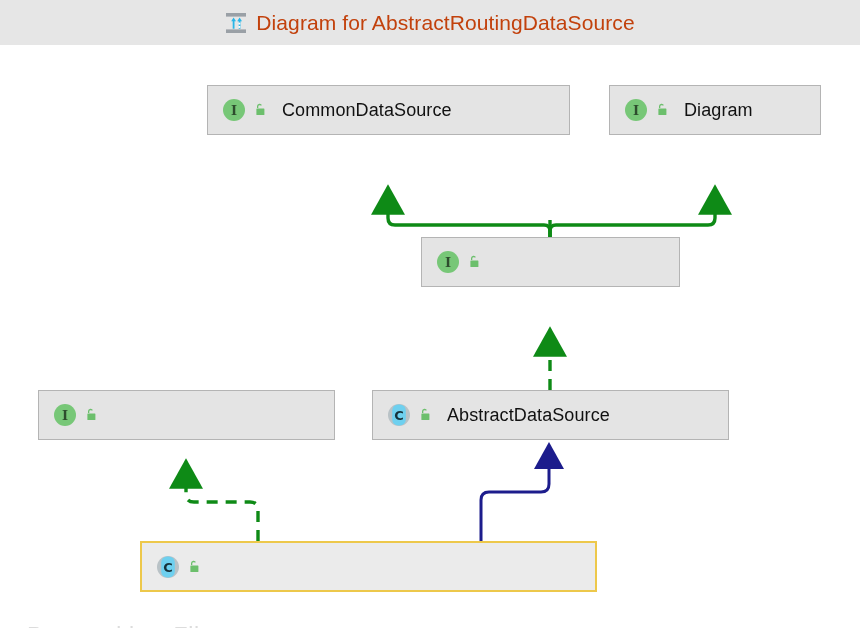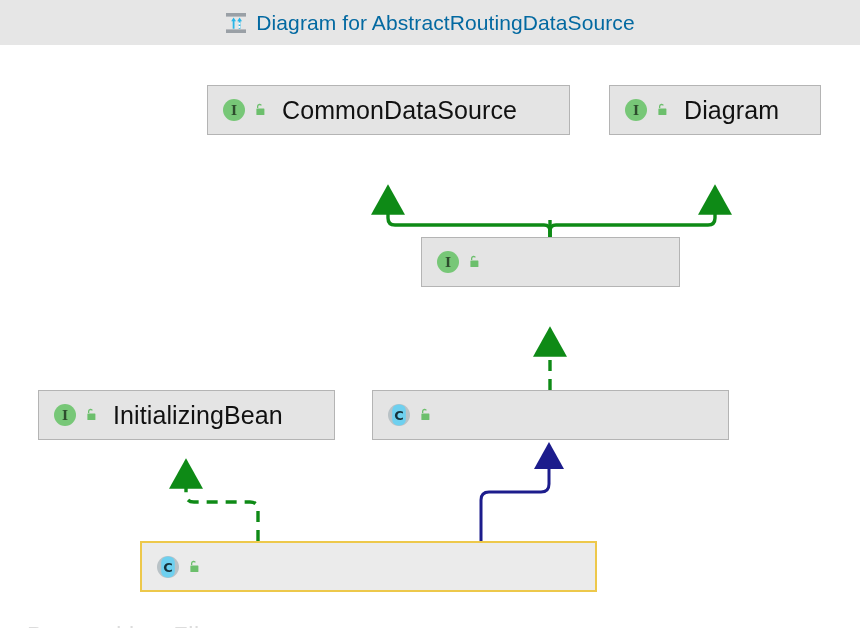--- a/index.html
+++ b/index.html
@@ -33,21 +33,21 @@
     display: flex;
     align-items: center;
     gap: 9px;
   }
   .title-icon {
     width: 22px; height: 22px;
     display: block;
   }
   .title-text {
     font-size: 21px;
-    color: #0369a1;
+    color: #c2410c;
     letter-spacing: 0.1px;
     white-space: nowrap;
   }
 
   
   .canvas {
     position: absolute;
     left: 0; top: 45px;
     width: 860px; height: 583px;
     background: #ffffff;
@@ -83,21 +83,21 @@
     display: block;
     flex: none;
   }
   .icon-lock {
     width: 16px; height: 16px;
     display: block;
     flex: none;
     margin-left: 5px;
   }
   .node-label {
-    font-size: 25px;
+    font-size: 18px;
     color: #111111;
     margin-left: 14px;
     letter-spacing: 0.1px;
   }
 
   
   .watermark-left {
     position: absolute;
     left: 27px; top: 578px;
     font-size: 23px;
@@ -205,36 +205,36 @@
       <div class="node-icons">
         <svg class="icon-type" viewBox="0 0 26 26">
           <circle cx="13" cy="13" r="11" fill="#77c777"></circle>
           <text x="13" y="18.4" text-anchor="middle" font-family="DejaVu Serif, serif" font-size="13" font-weight="bold" fill="#2d4d2d">I</text>
         </svg>
         <svg class="icon-lock" viewBox="0 0 16 16">
           <path d="M5.0 6.0 L5.0 3.9 A2.6 2.6 0 0 1 10.0 3.3 L8.6 3.6 A1.4 1.4 0 0 0 6.3 4.2 L6.3 6.0 Z" fill="#6cbf6c"></path>
           <rect x="4.4" y="6.4" width="8.0" height="6.6" rx="0.6" fill="#6cbf6c"></rect>
         </svg>
       </div>
-      <div class="node-label">InitializingBean</div>
     </div>
 
     <div class="node" style="left:372px; top:345px; width:357px; height:50px;">
       <div class="node-icons">
         <svg class="icon-type" viewBox="0 0 26 26">
           <circle cx="13" cy="13" r="11" fill="#b9c2c6"></circle>
           <path d="M13 2 A11 11 0 0 1 13 24 A11 11 0 0 1 13 2 Z" fill="none"></path>
           <rect x="6.2" y="2.4" width="13.6" height="21.2" rx="6" fill="#6ed0ef"></rect>
           <text x="13" y="18.2" text-anchor="middle" font-family="DejaVu Sans, sans-serif" font-size="13" font-weight="bold" fill="#16313a">C</text>
         </svg>
         <svg class="icon-lock" viewBox="0 0 16 16">
           <path d="M5.0 6.0 L5.0 3.9 A2.6 2.6 0 0 1 10.0 3.3 L8.6 3.6 A1.4 1.4 0 0 0 6.3 4.2 L6.3 6.0 Z" fill="#6cbf6c"></path>
           <rect x="4.4" y="6.4" width="8.0" height="6.6" rx="0.6" fill="#6cbf6c"></rect>
         </svg>
       </div>
+      <div class="node-label">AbstractDataSource</div>
     </div>
 
     <div class="node highlight" style="left:140px; top:496px; width:457px; height:51px;">
       <div class="node-icons">
         <svg class="icon-type" viewBox="0 0 26 26">
           <circle cx="13" cy="13" r="11" fill="#b9c2c6"></circle>
           <rect x="6.2" y="2.4" width="13.6" height="21.2" rx="6" fill="#6ed0ef"></rect>
           <text x="13" y="18.2" text-anchor="middle" font-family="DejaVu Sans, sans-serif" font-size="13" font-weight="bold" fill="#16313a">C</text>
         </svg>
         <svg class="icon-lock" viewBox="0 0 16 16">

